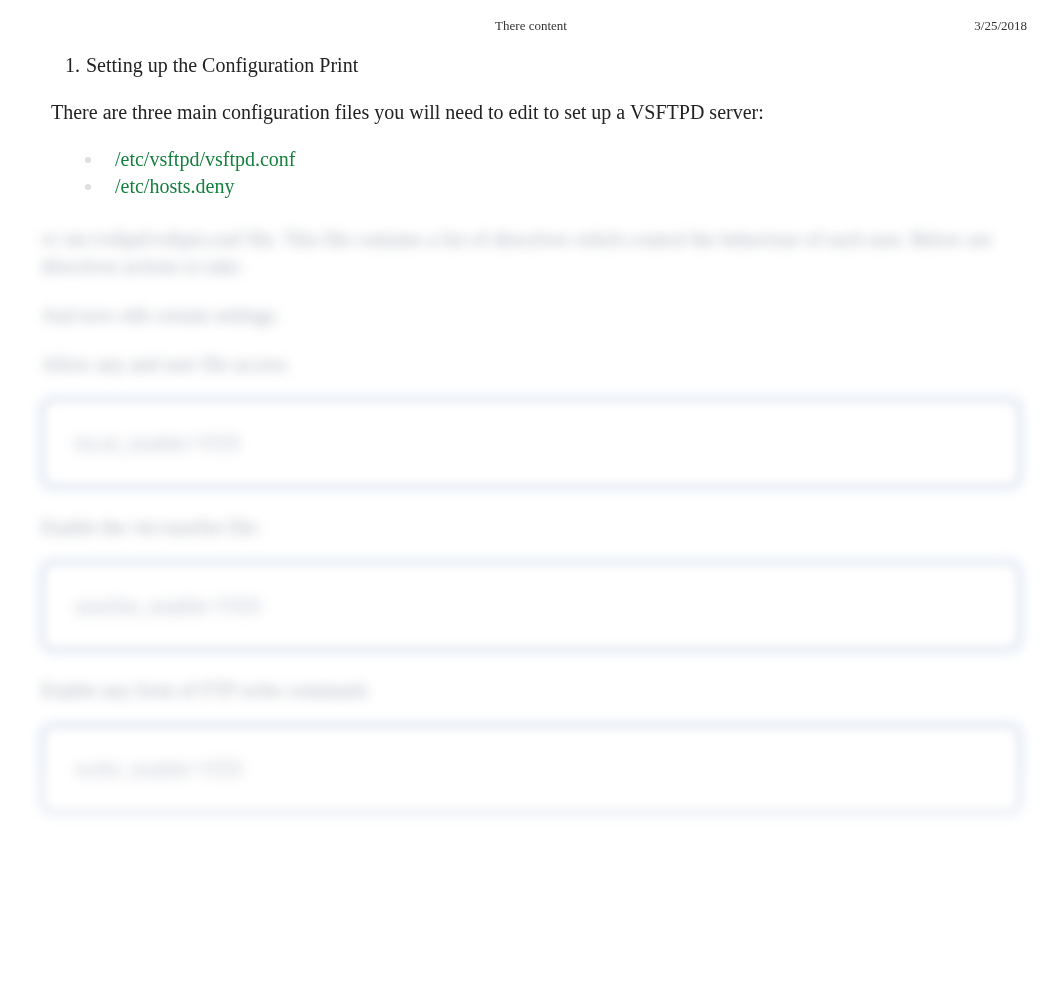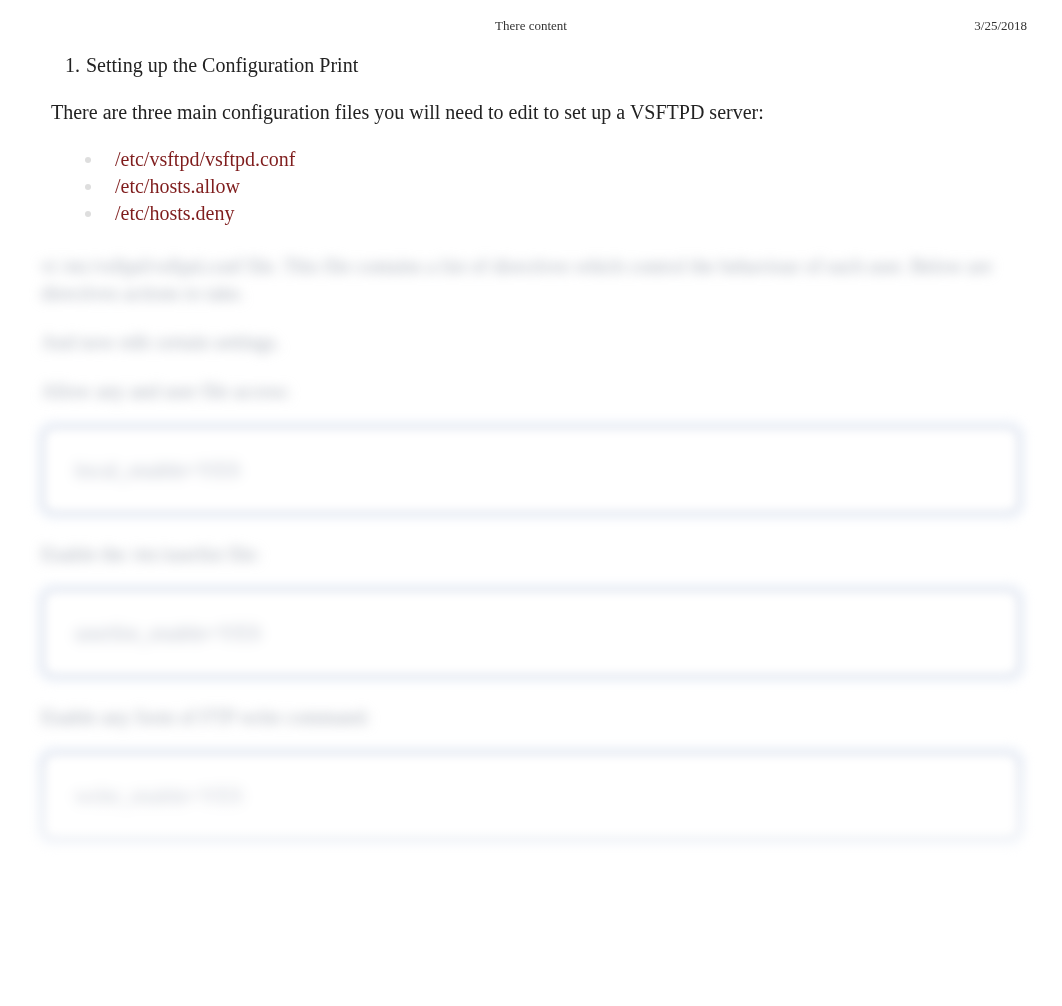--- a/index.html
+++ b/index.html
@@ -57,21 +57,21 @@
     
     .bullet-list {
       margin-left: 30px;
       margin-bottom: 26px;
     }
     
     .bullet-item {
       display: flex;
       align-items: center;
       font-size: 20px;
-      color: #7f1d1d;
+      color: #15803d;
       line-height: 1.35;
     }
     
     .bullet-marker {
       width: 6px;
       height: 6px;
       background: #dedede;
       border-radius: 50%;
       margin-left: 20px;
       margin-right: 24px;
@@ -144,24 +144,20 @@
 
   <p class="intro-paragraph">There are three main configuration files you will need to edit to set up a VSFTPD server:</p>
 
   <div class="bullet-list">
     <div class="bullet-item">
       <span class="bullet-marker"></span>
       <span>/etc/vsftpd/vsftpd.conf</span>
     </div>
     <div class="bullet-item">
       <span class="bullet-marker"></span>
-      <span>/etc/hosts.allow</span>
-    </div>
-    <div class="bullet-item">
-      <span class="bullet-marker"></span>
       <span>/etc/hosts.deny</span>
     </div>
   </div>
 
   <div class="blurred-section">
     <p class="blurred-paragraph">vi /etc/vsftpd/vsftpd.conf file. This file contains a list of directives which control the behaviour of each user. Below are directives actions to take.</p>
     <p class="blurred-paragraph">And now edit certain settings.</p>
     <p class="blurred-paragraph tight">Allow any and user file access:</p>
 
     <div class="code-box-outer">

